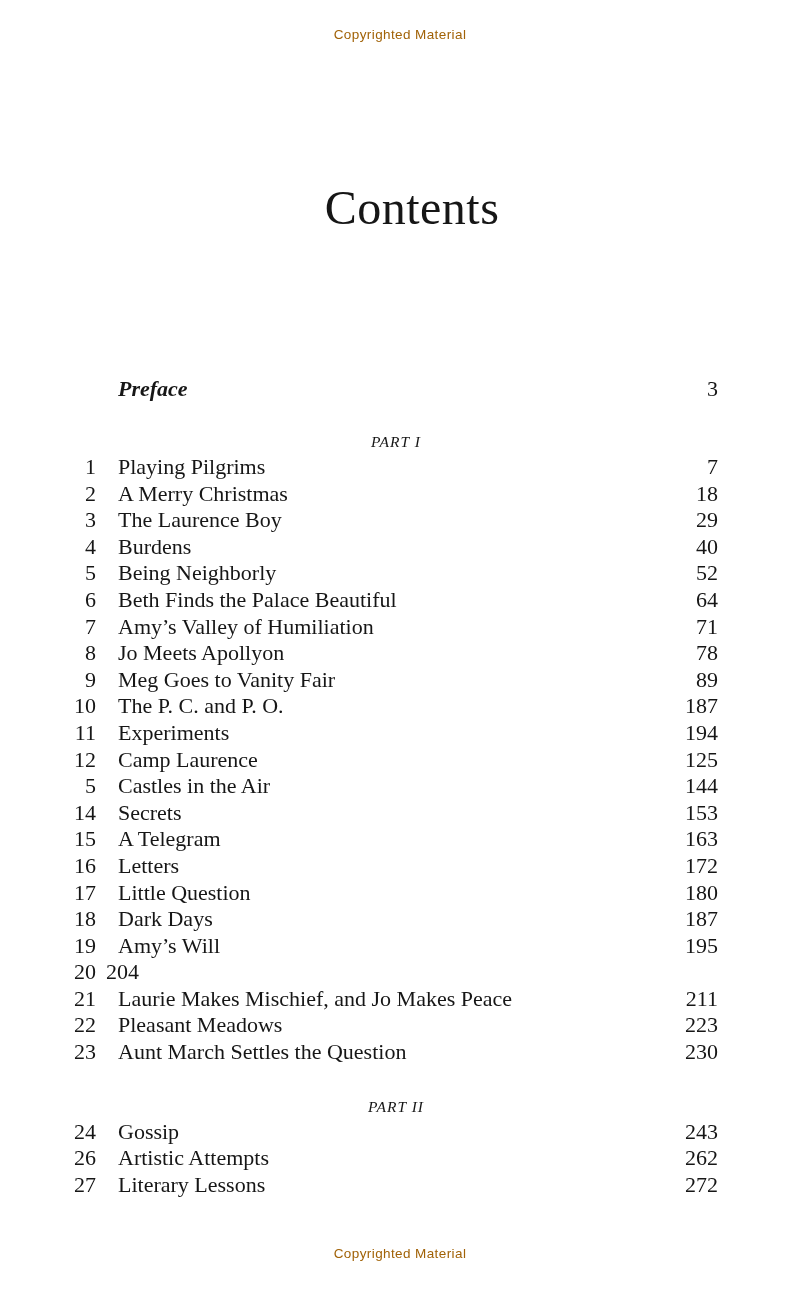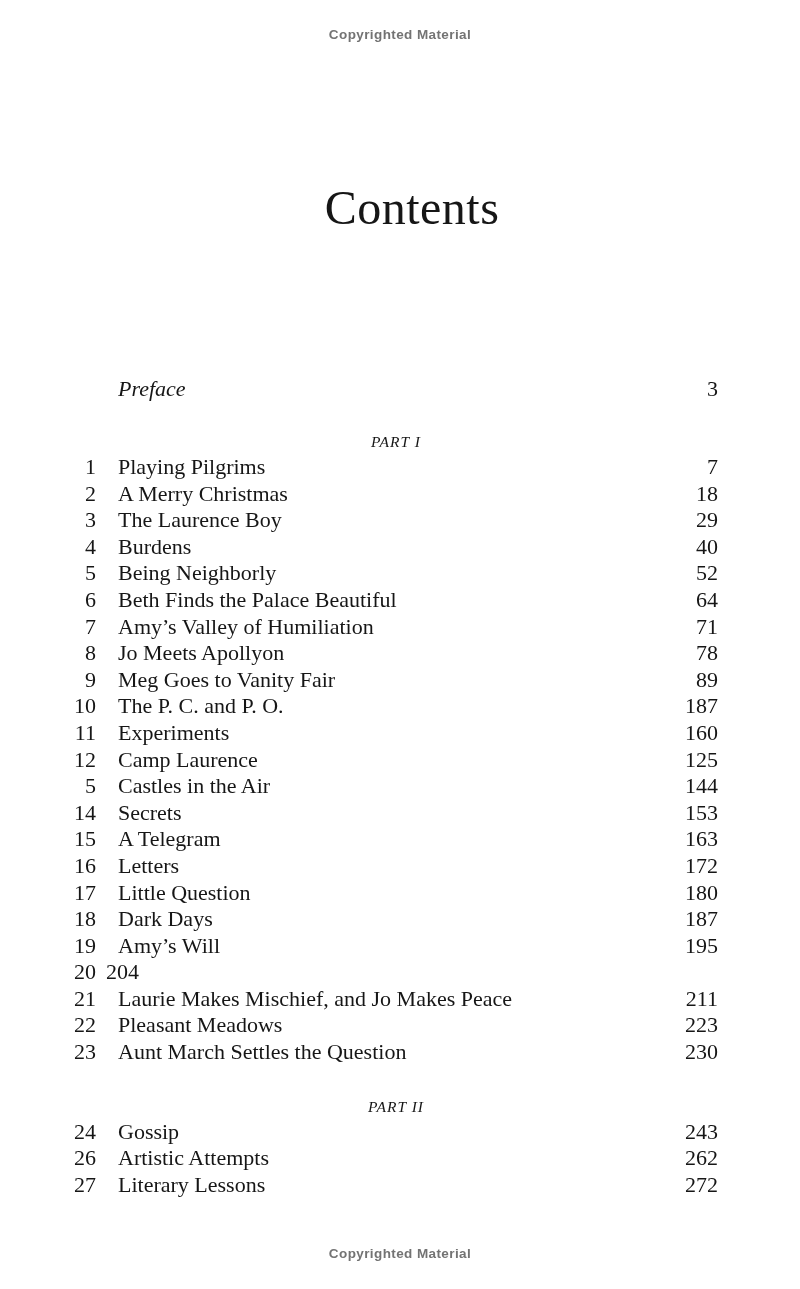--- a/index.html
+++ b/index.html
@@ -15,24 +15,24 @@
     font-family: "Liberation Serif", "DejaVu Serif", serif;
     color: #161616;
     overflow: hidden;
   }
   .copyright {
     position: absolute;
     left: 0;
     width: 100%;
     text-align: center;
     font-family: "Liberation Sans", "DejaVu Sans", sans-serif;
-    font-weight: bold;
+    font-weight: normal;
     font-size: 13.5px;
     letter-spacing: 0.4px;
-    color: #737373;
+    color: #a16207;
   }
   .copyright.top { top: 27px; }
   .copyright.bottom { top: 1246px; }
 
   .book-title {
     position: absolute;
     top: 180px;
     left: 12px;
     width: 100%;
     text-align: center;
@@ -67,20 +67,21 @@
     overflow: hidden;
   }
   .toc-row .pgnum {
     flex: 0 0 auto;
     text-align: right;
     margin-left: 10px;
   }
 
   .preface-row .entry-title {
     font-style: italic;
+    font-weight: bold;
   }
   .preface-row {
     line-height: 27px;
   }
 
   .part-heading {
     text-align: center;
     font-size: 15.5px;
     letter-spacing: 1px;
     line-height: 20px;
@@ -169,21 +170,21 @@
 
   <div class="toc-row">
     <span class="num">10</span>
     <span class="entry-title">The P. C. and P. O.</span>
     <span class="pgnum">187</span>
   </div>
 
   <div class="toc-row">
     <span class="num">11</span>
     <span class="entry-title">Experiments</span>
-    <span class="pgnum">160</span>
+    <span class="pgnum">194</span>
   </div>
 
   <div class="toc-row">
     <span class="num">12</span>
     <span class="entry-title">Camp Laurence</span>
     <span class="pgnum">125</span>
   </div>
 
   <div class="toc-row">
     <span class="num">5</span>

